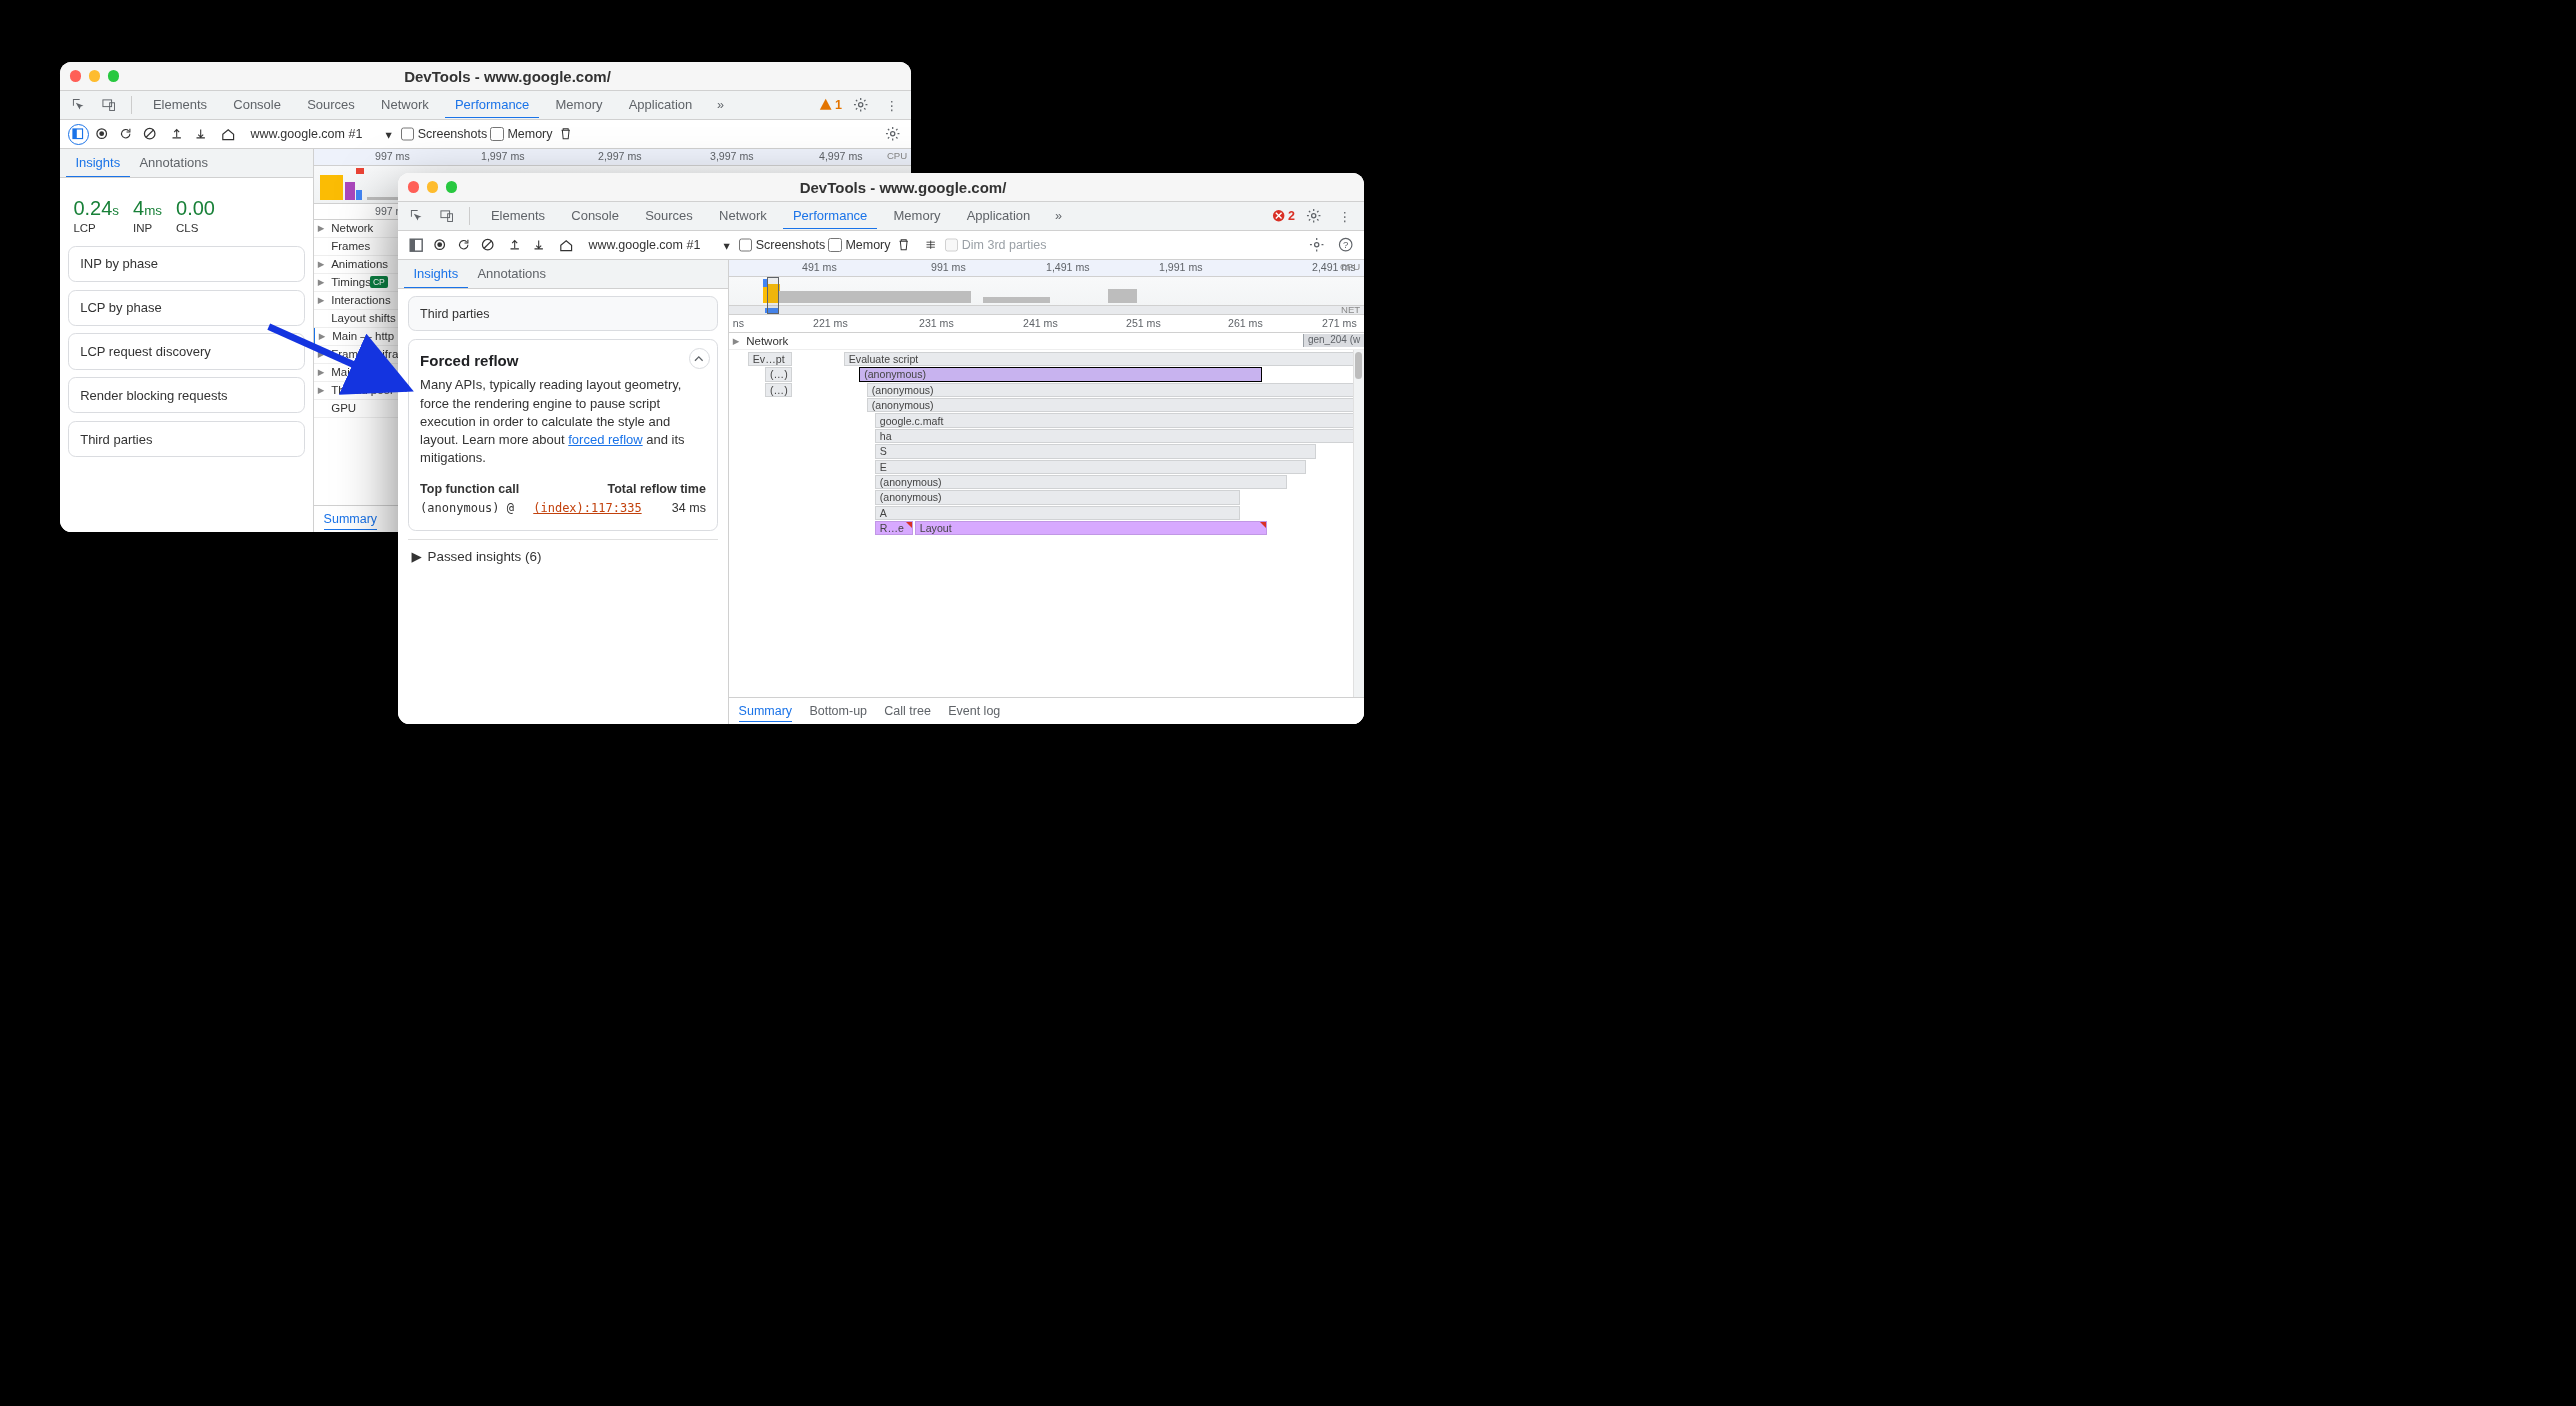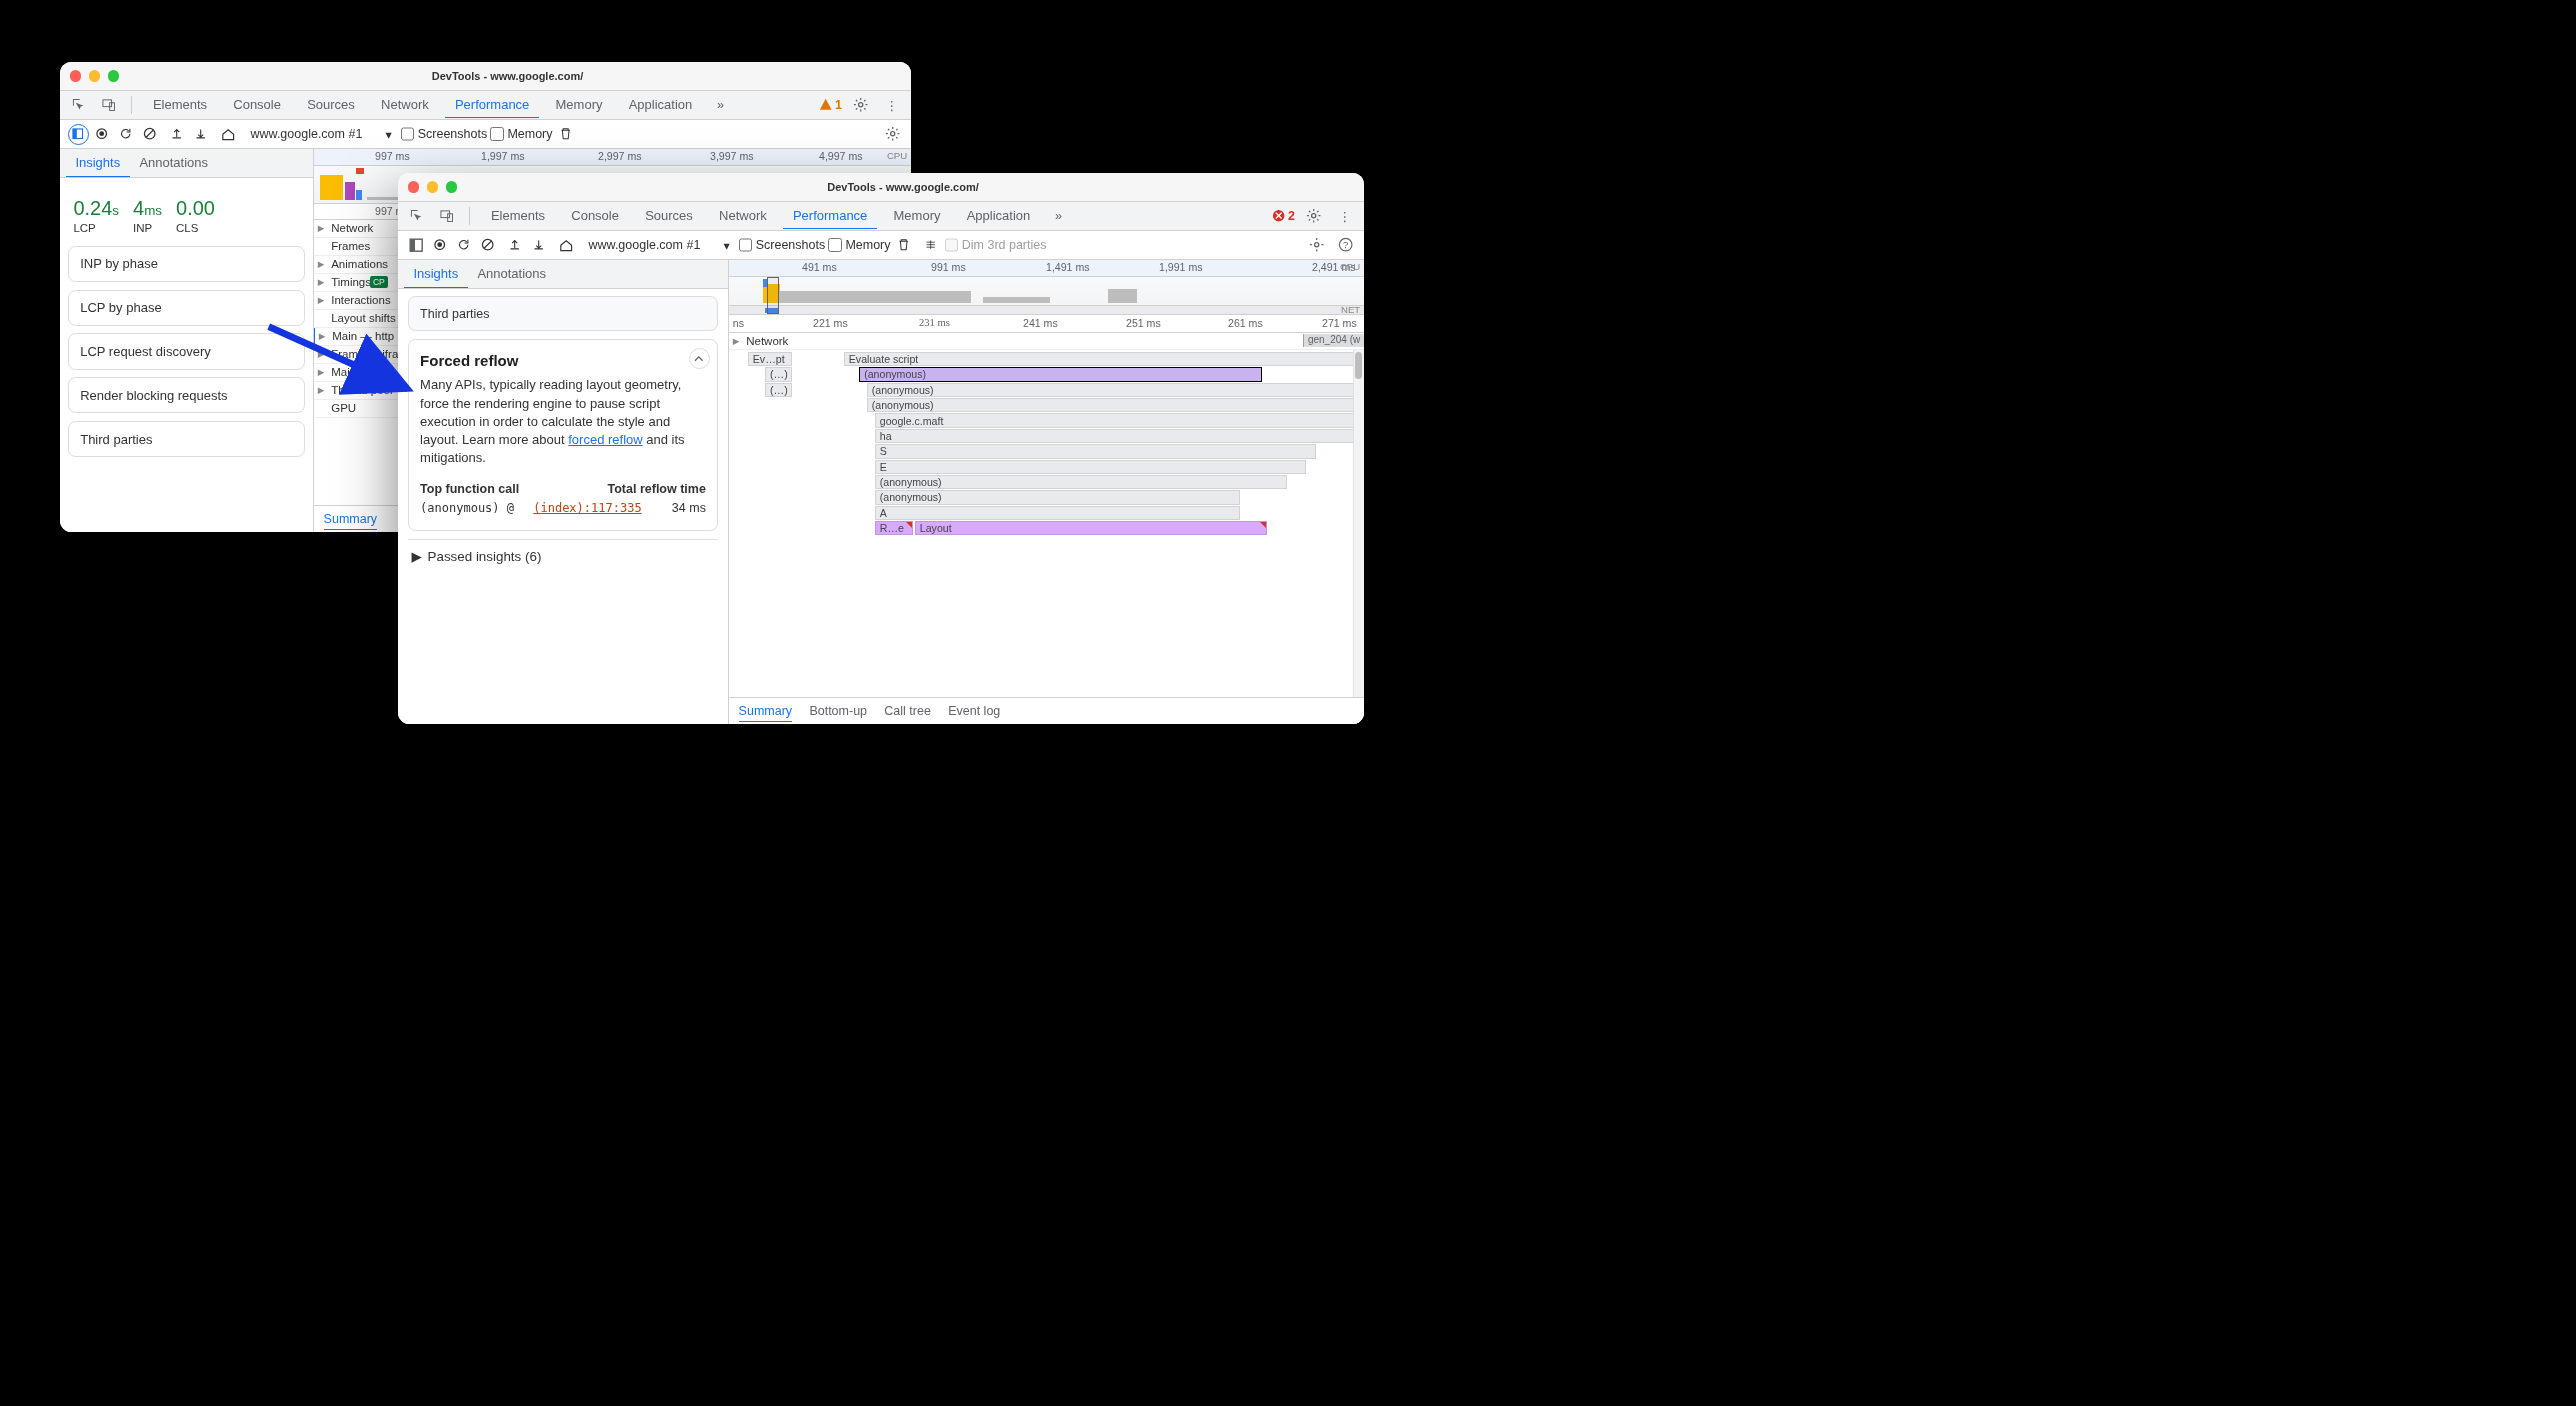--- a/index.html
+++ b/index.html
@@ -36,21 +36,21 @@
     padding: 0 9.6px;
     position: relative;
   }
   .traffic { display: flex; gap: 7.7px; }
   .tl { width: 11.5px; height: 11.5px; border-radius: 50%; }
   .tl.red { background: #ff5f57; }
   .tl.yellow { background: #febc2e; }
   .tl.green { background: #28c840; }
   .titlebar .wtitle {
     position: absolute; left:0; right:0; text-align:center;
-    font-size: 11px; font-weight: 600; color: #333; pointer-events:none;margin-left:44px;
+    font-size: 15px; font-weight: 600; color: #333; pointer-events:none;margin-left:44px;
   }
 
   .tabbar {
     height: 29px;
     display: flex;
     align-items: center;
     padding: 0 7.7px;
     border-bottom: 1px solid #d0d0d0;
     gap: 7px;
     background: #f1f3f4;
@@ -563,21 +563,21 @@
         <div style="position:absolute;left:379px;bottom:11.5px;width:29px;height:13.4px;background:#bdbdbd;"></div>
         <div style="position:absolute;left:0;right:0;bottom:0;height:9.6px;background:#e8eaed;border-top:1px solid #d0d0d0;"></div>
         <span style="position:absolute;right:3.8px;bottom:-1px;font-size:9.6px;color:#888;">NET</span>
         <div style="position:absolute;left:36px;bottom:1px;width:13.4px;height:5.8px;background:#4285f4;"></div>
 
         <div style="position:absolute;left:38px;top:0;width:11.5px;height:100%;border:1px solid #5f6368;background:rgba(100,100,100,0.08);"></div>
       </div>
       <div class="ruler2">
         <span class="tick" style="left:3.8px;">ns</span>
         <span class="tick" style="left:84px;">221 ms</span>
-        <span class="tick" style="left:190px;font-family:Liberation Serif, serif;">231 ms</span>
+        <span class="tick" style="left:190px;">231 ms</span>
         <span class="tick" style="left:294px;">241 ms</span>
         <span class="tick" style="left:397px;">251 ms</span>
         <span class="tick" style="left:499px;">261 ms</span>
         <span class="tick" style="left:593px;">271 ms</span>
       </div>
       <div class="track" style="height:17.3px;">
         <span class="caret">▶</span>
           <span class="tlabel">Network</span>
         <div style="position:absolute;right:0;top:1.9px;height:12.5px;background:#dadce0;padding:0 3.8px;font-size:10px;line-height:12.5px;border-left:1.9px solid #9aa0a6;"><span>gen_204 (w</span></div>
       </div>

